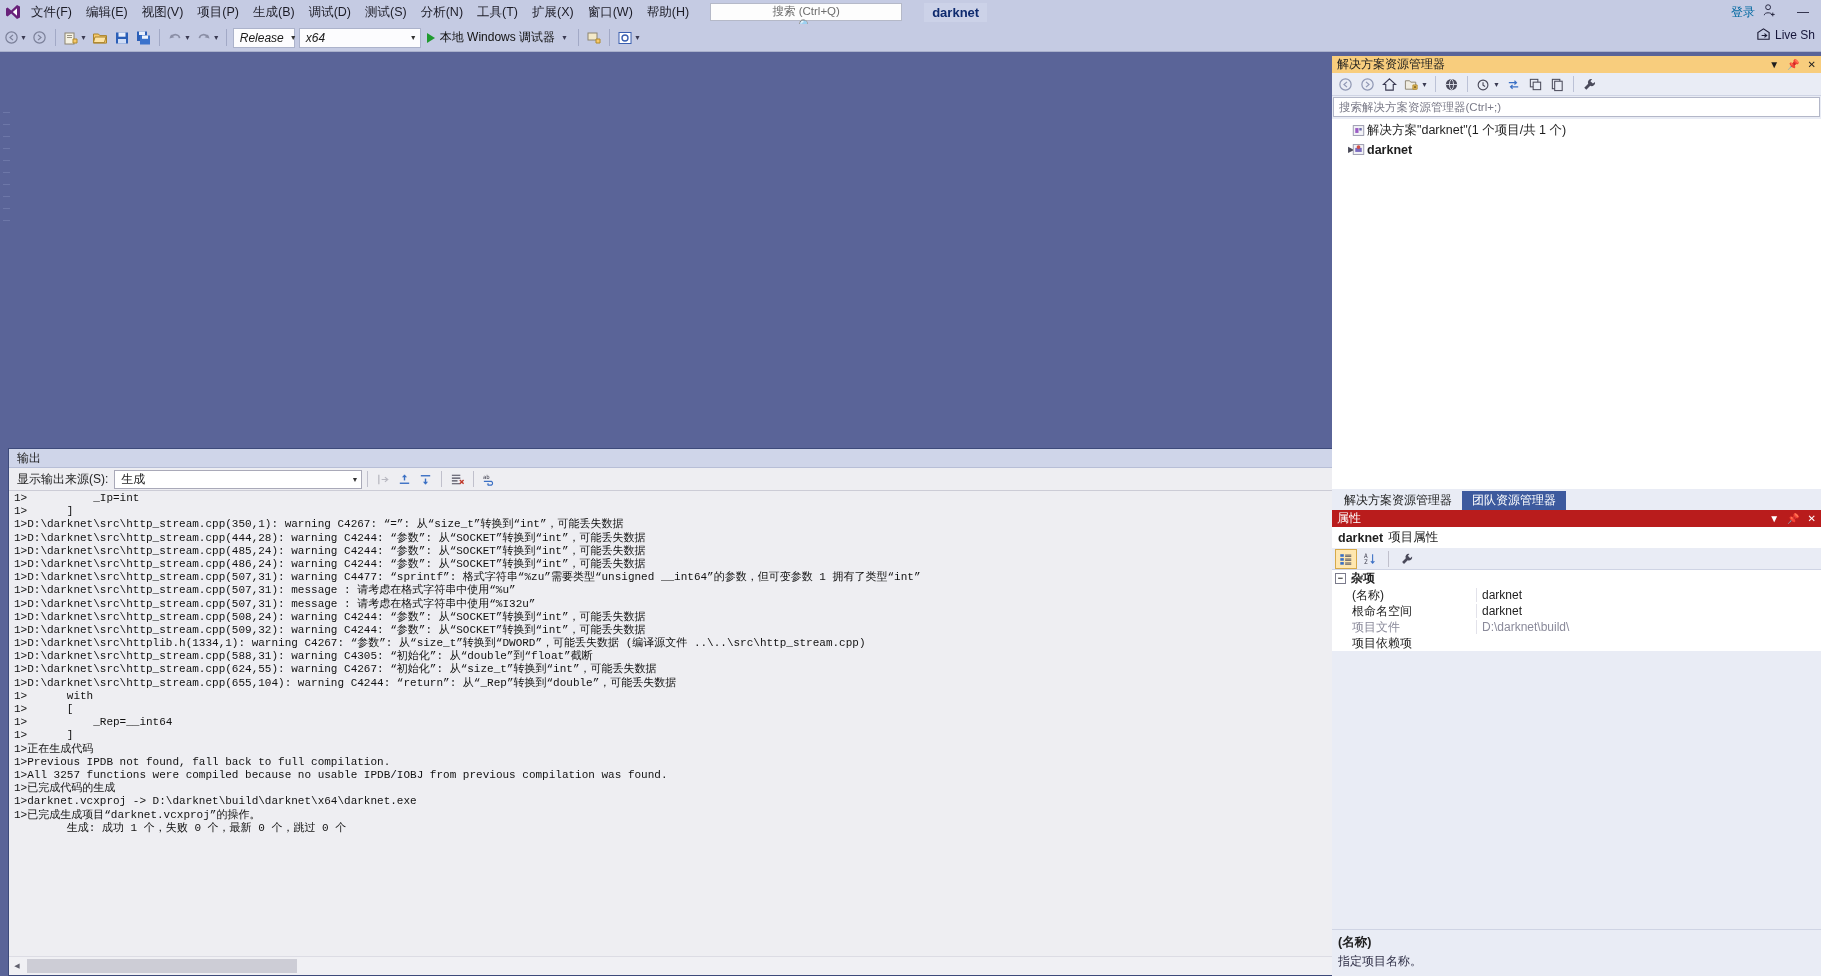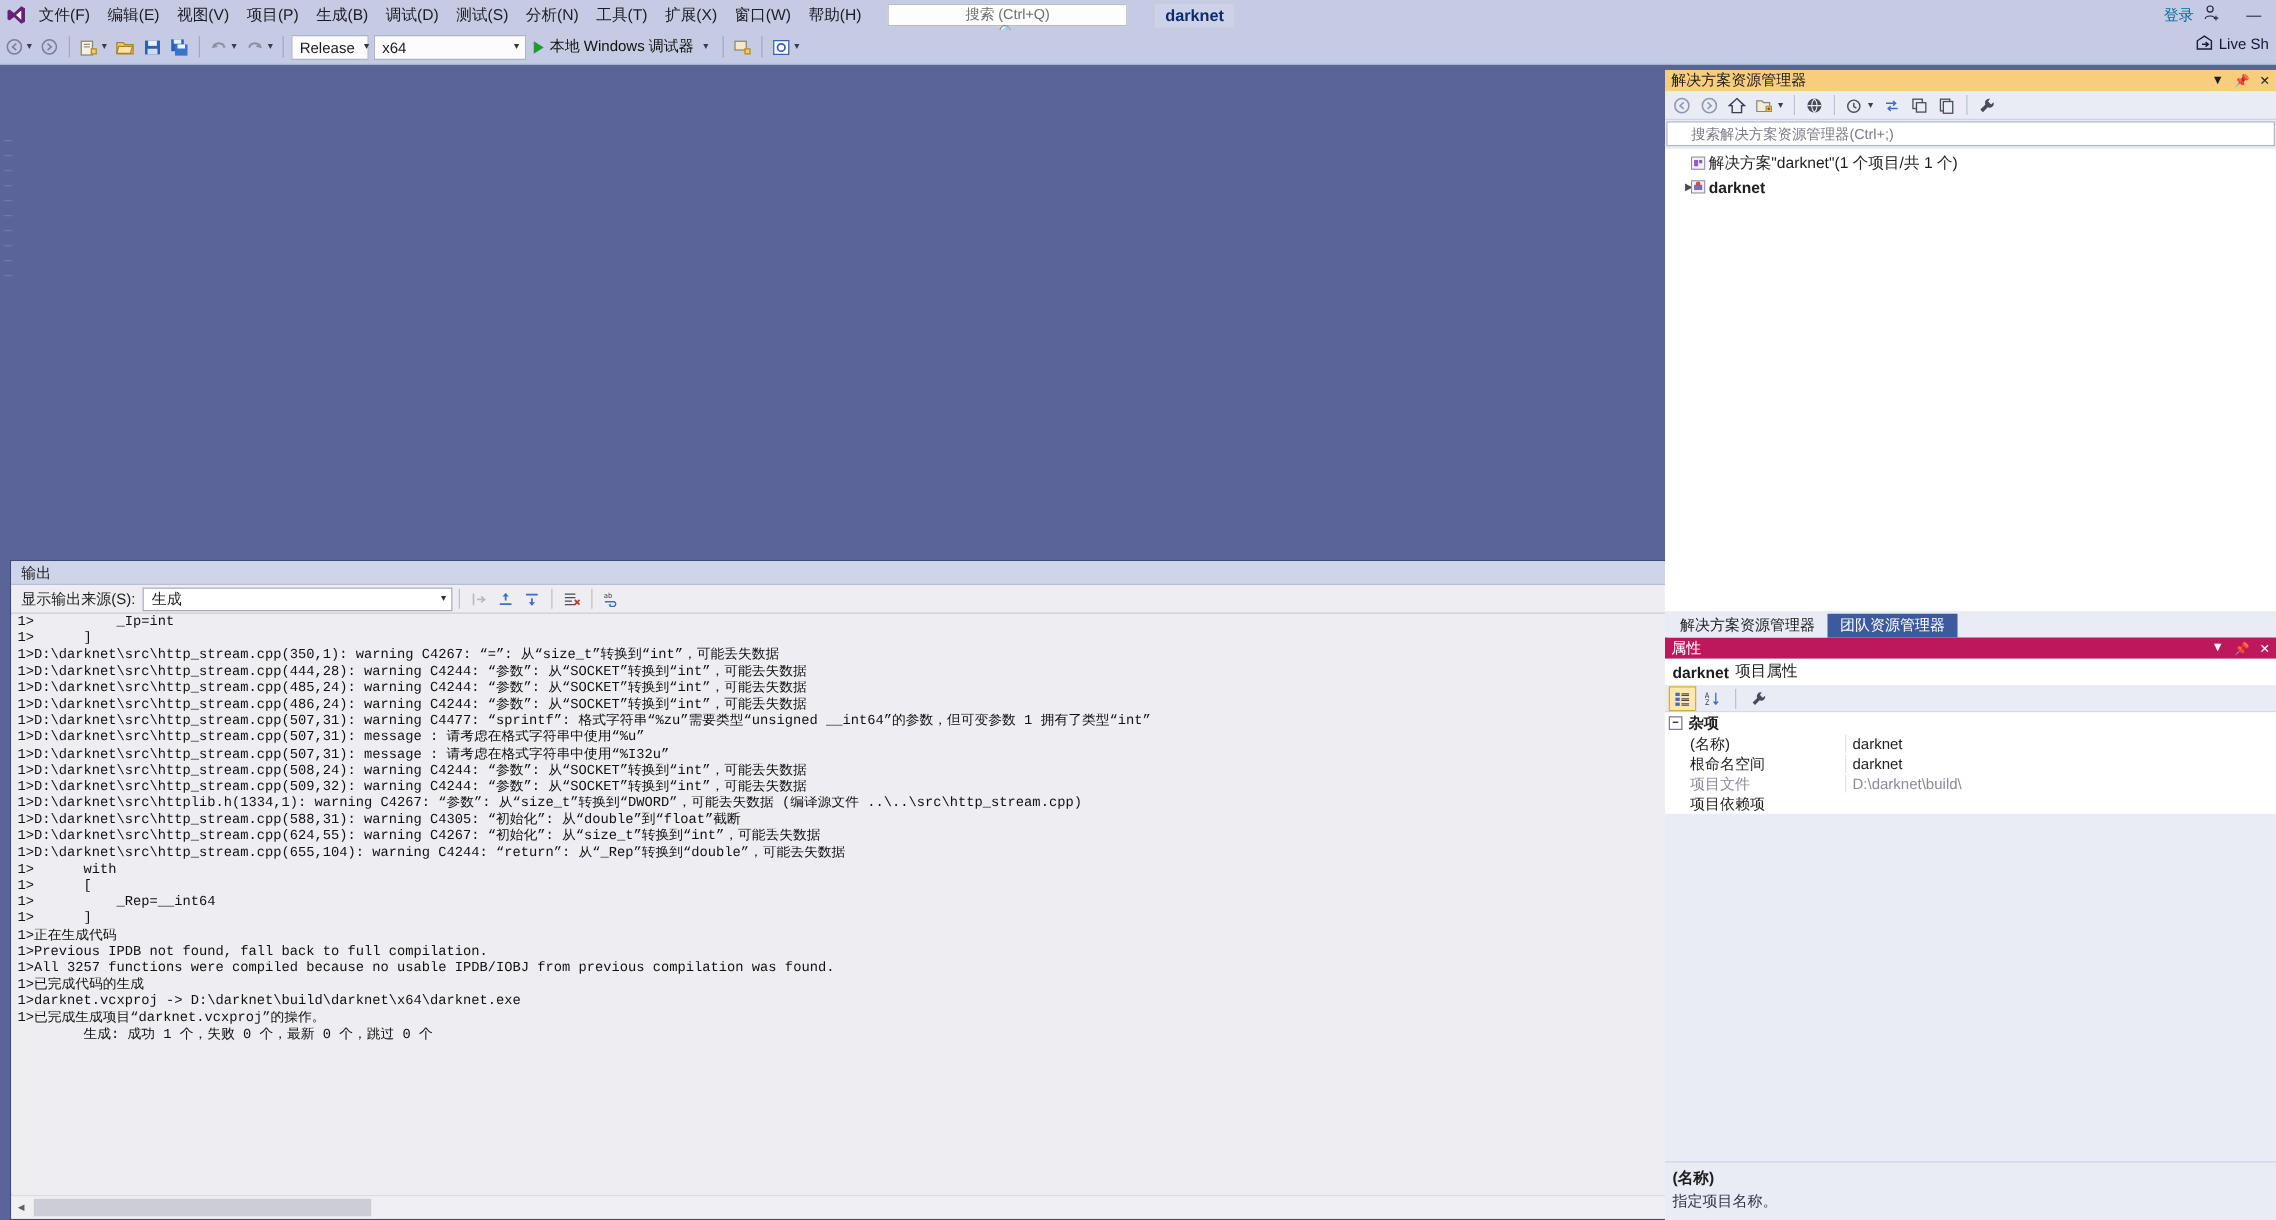--- a/index.html
+++ b/index.html
@@ -63,21 +63,21 @@
     align-items: center; justify-content: center;
     position: relative;
   }
   .tb-caret { font-size: 7px; color: #3a3a52; margin-left: -2px; margin-right: 2px; }
   .tb-sep { width: 1px; height: 17px; background: #a2a9c6; margin: 0 4px; }
   .tb-combo {
     height: 20px; background: #fcfcfe; border: 1px solid #acb3cb;
     display: flex; align-items: center; padding: 0 3px 0 6px;
     font-size: 12px; color: #1a1a1a; margin: 0 2px;
   }
-  .tb-combo .lbl { flex: 1; white-space: nowrap; }
+  .tb-combo .lbl { flex: 1; white-space: nowrap; font-style: italic; }
   .tb-combo .dd { font-size: 7px; color: #333; margin-left: 6px; }
   .tb-run {
     display: flex; align-items: center; height: 22px;
     padding: 0 4px; font-size: 12px; color: #111; white-space: nowrap;
   }
   .play-tri {
     width: 0; height: 0; border-left: 8px solid #1f9a2f;
     border-top: 5px solid transparent; border-bottom: 5px solid transparent;
     margin-right: 5px;
   }
@@ -166,37 +166,37 @@
   .right-dock {
     position: absolute; left: 1332px; top: 56px;
     width: 489px; height: 920px; background: #e9ecf5;
   }
   .panel-header {
     height: 17px; background: #f8cd7d;
     display: flex; align-items: center; padding: 0 5px;
     font-size: 12px; color: #1e1e1e;
   }
   .panel-header.blue {
-    background: #be185d; color: #fff;
+    background: #b91c1c; color: #fff;
   }
   .panel-header .t { flex: 1; }
   .panel-header .acts { display: flex; gap: 8px; font-size: 10px; }
 
   .se-toolbar {
     height: 23px; background: #e9ecf5; display: flex;
     align-items: center; padding: 0 3px; gap: 1px;
     border-bottom: 1px solid #cfd4e4;
   }
   .se-ico {
     width: 21px; height: 20px; display: flex;
     align-items: center; justify-content: center;
   }
   .se-search {
     height: 20px; background: #fff; border: 1px solid #b3b7c8;
-    display: flex; align-items: center; padding: 0 19px;
+    display: flex; align-items: center; padding: 0 5px;
     margin: 1px 1px 2px 1px; font-size: 11.5px; color: #7a7a88;
   }
   .se-tree { background: #fff; padding-top: 2px; }
   .se-row {
     height: 19px; display: flex; align-items: center;
     font-size: 12.5px; padding-left: 4px; white-space: nowrap;
   }
   .se-expander { width: 14px; text-align: center; font-size: 8px; color: #4a4a58; }
   .se-icon-box { width: 17px; display: flex; align-items: center; justify-content: center; }
   .se-label.bold { font-weight: bold; }

